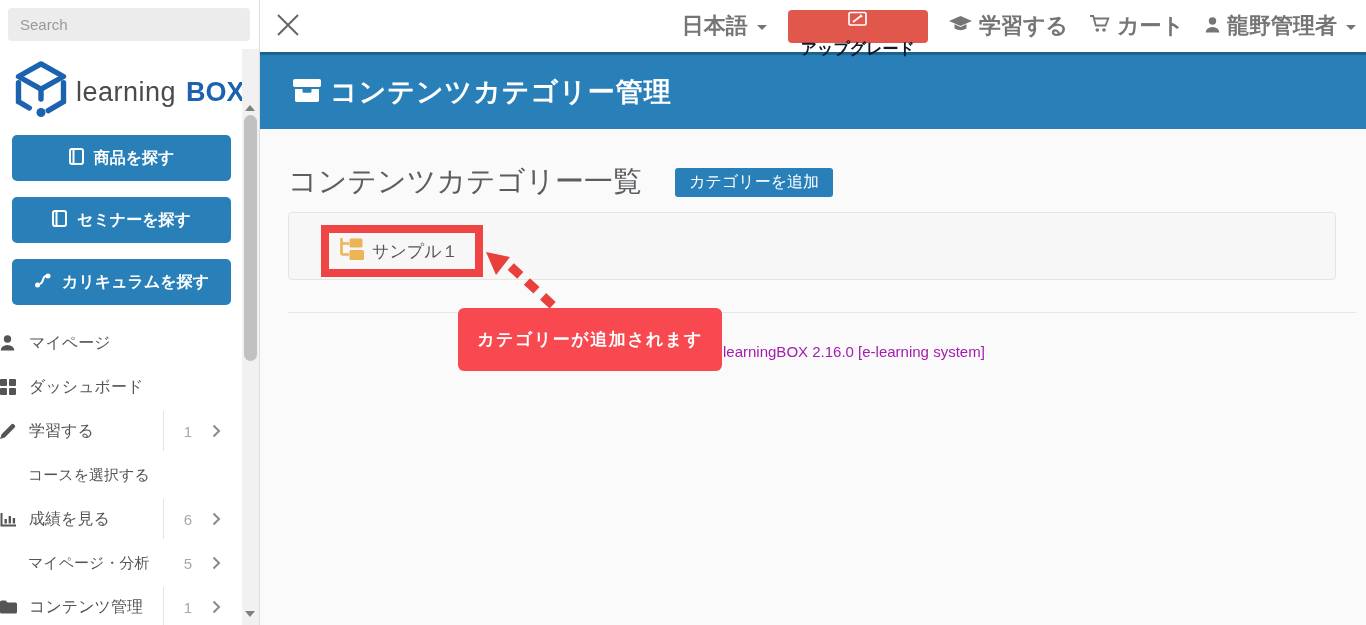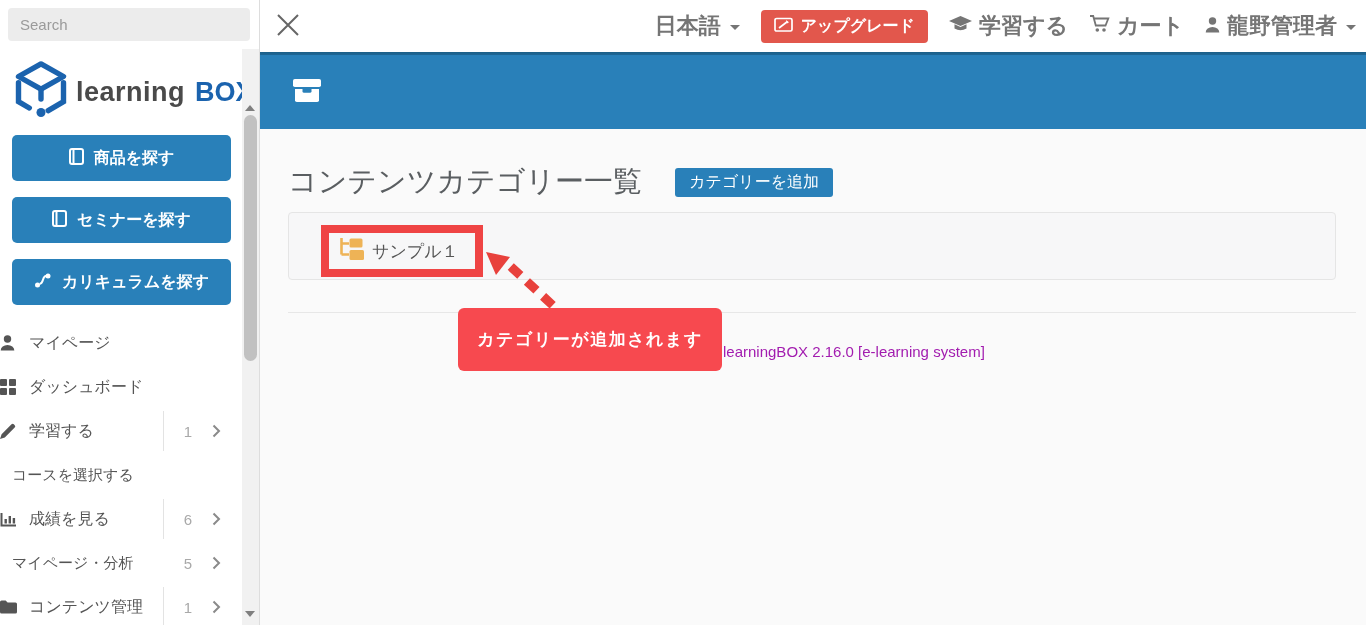--- a/index.html
+++ b/index.html
@@ -9,32 +9,32 @@
 
   
   .sidebar { position:absolute; left:0; top:0; width:260px; height:625px;
     background:#fff; border-right:1px solid #ddd; z-index:5; }
   .search-wrap { height:49px; padding:8px 10px 8px 8px; }
   .search-input { width:242px; height:33px; background:#ececec; border:none; border-radius:4px;
     padding:0 12px; font-size:15px; color:#555; outline:none; font-family:inherit; }
   .search-input::placeholder { color:#9a9a9a; }
   .side-scroll { position:absolute; left:0; top:49px; right:17px; bottom:0; overflow:hidden; }
   .logo { display:flex; align-items:center; gap:8px; margin:12px 10px 12px 14px; height:62px; }
-  .logo-word1 { font-size:27px; font-weight:bold; color:#4a4a4a; letter-spacing:.5px; }
+  .logo-word1 { font-size:27px; font-weight:normal; color:#4a4a4a; letter-spacing:.5px; }
   .logo-word2 { font-size:27px; font-weight:bold; color:#1b63ae; margin-left:2px; }
   .side-btn { display:flex; align-items:center; justify-content:center; gap:10px;
     width:219px; margin:0 0 16px 12px; height:46px; background:#2980b9; border:none;
     border-radius:5px; color:#fff; font-size:16px; font-weight:bold; cursor:pointer;
     font-family:inherit; }
   .menu { margin-top:14px; }
   .menu-row { position:relative; height:44px; display:flex; align-items:center;
     cursor:pointer; }
   .menu-icon { width:20px; margin-right:9px; display:flex; align-items:center; }
   .menu-label { font-size:16px; color:#555; }
-  .menu-row.sub { padding-left:12px; }
+  .menu-row.sub { padding-left:28px; }
   .menu-div { position:absolute; left:163px; top:2px; bottom:2px; width:1px; background:#e3e3e3; }
   .menu-count { position:absolute; left:176px; width:24px; text-align:center;
     font-size:15px; color:#a9a9a9; }
   .menu-chev { position:absolute; left:212px; top:15px; }
 
   
   .sb-track { position:absolute; right:0; top:49px; width:17px; bottom:0; background:#f1f1f1; }
   .sb-up { position:absolute; right:4px; top:56px; width:0; height:0;
     border-left:5px solid transparent; border-right:5px solid transparent;
     border-bottom:6px solid #7f7f7f; }
@@ -48,23 +48,23 @@
   .topbar { position:absolute; left:260px; right:0; top:0; height:52px; background:#fff;
     box-shadow:0 1px 3px rgba(0,0,0,.12); z-index:4; }
   .close-btn { position:absolute; left:12px; top:10px; width:32px; height:32px;
     background:none; border:none; cursor:pointer; }
   .topnav { position:absolute; right:10px; top:0; height:52px; display:flex;
     align-items:center; gap:21px; }
   .nav-item { display:flex; align-items:center; gap:7px; font-size:22px; font-weight:bold;
     color:#757575; cursor:pointer; white-space:nowrap; }
   .caret-down { width:0; height:0; border-left:5px solid transparent;
     border-right:5px solid transparent; border-top:5px solid #757575; margin-left:2px; margin-top:3px; }
-  .upgrade-btn { display:flex; align-items:center; gap:8px; background:#e2574c; color:#ffffff;
+  .upgrade-btn { display:flex; align-items:center; gap:8px; background:#e2574c; color:#0f172a;
     border:none; border-radius:4px; height:33px; padding:0 13px; font-size:16px;
-    font-weight:bold; cursor:pointer; font-family:inherit; }
+    font-weight:bold; cursor:pointer; font-family:inherit;flex-direction:column; }
 
   
   .band { position:absolute; left:260px; right:0; top:52px; height:77px; background:#2980b9;
     border-top:3px solid #1f6896; display:flex; align-items:center; padding-left:32px; z-index:3; }
   .band-title { color:#fff; font-size:27px; letter-spacing:1px; margin-left:8px; }
 
   
   .content { position:absolute; left:260px; right:0; top:129px; bottom:0; background:#fafafa; }
   .heading-row { position:absolute; left:28px; top:33px; display:flex; align-items:center; gap:33px; }
   .page-heading { font-size:29px; font-weight:400; color:#5a5e61; }
@@ -291,20 +291,21 @@
   </header>
 
   <div class="band">
     <span>
       <svg width="30" height="27" viewBox="0 0 30 27">
           <rect x="1" y="2" width="28" height="8" rx="1.8" fill="#fff"></rect>
           <path d="M3 12 H27 V23.2 Q27 25 25.2 25 H4.8 Q3 25 3 23.2 Z" fill="#fff"></path>
           <path d="M10.5 12 H19.5 V14.2 Q19.5 15.8 17.9 15.8 H12.1 Q10.5 15.8 10.5 14.2 Z" fill="#2980b9"></path>
         </svg>
     </span>
+    <h1 class="band-title">コンテンツカテゴリー管理</h1>
   </div>
 
   <main class="content">
     <div class="heading-row">
       <h2 class="page-heading">コンテンツカテゴリー一覧</h2>
       <button class="add-btn">カテゴリーを追加</button>
     </div>
 
     <div class="panel">
       <div class="cat-highlight">

